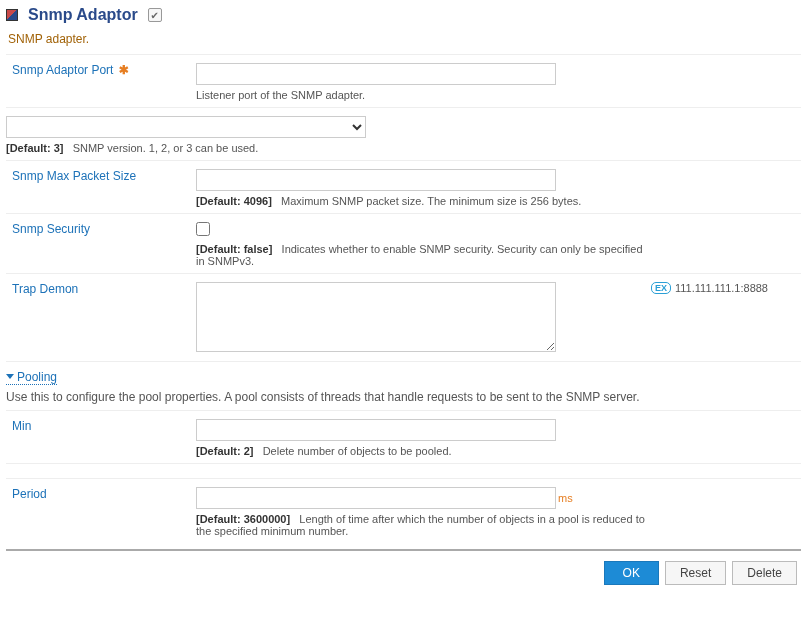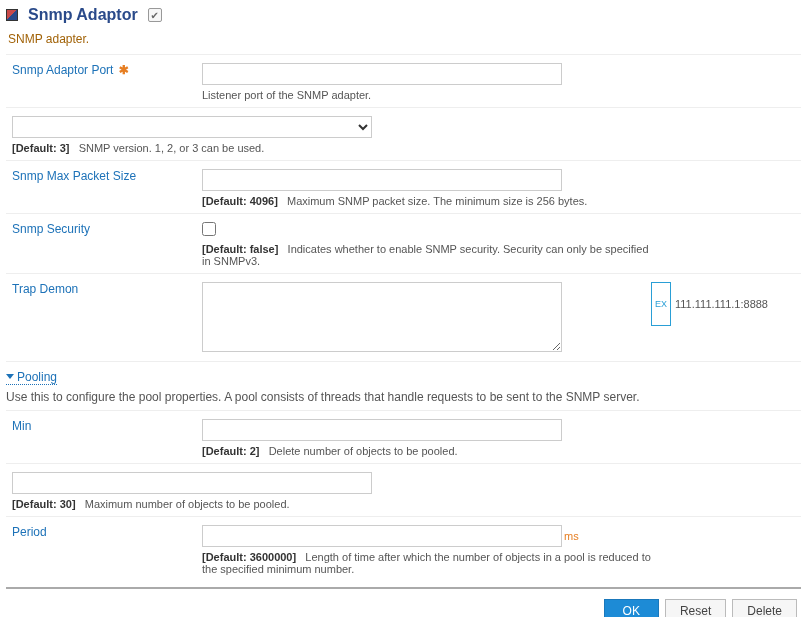--- a/index.html
+++ b/index.html
@@ -44,31 +44,31 @@
     padding: 0 6px;
     color: #1d72b8;
     font-size: 12px;
   }
   .label-col .sunburst {
     color: #e67e22;
     font-weight: bold;
     display: inline-block;
     margin-left: 2px;
   }
-  .field-col { flex: 1; margin-left: 6px; }
+  .field-col { flex: 1; }
   .right-col { width: 150px; text-align: left; font-size: 11px; }
   .ex-badge {
     display: inline-block;
     background: #fff;
     color: #2a9fd6;
     border: 1px solid #2a9fd6;
     font-size: 9px;
-    font-weight: normal;
-    padding: 16px 3px;
-    border-radius: 0;
+    font-weight: bold;
+    padding: 0 3px;
+    border-radius: 5px;
     margin-right: 4px;
     vertical-align: 1px;
   }
   input[type=text].fld, select.fld, textarea.fld {
     width: 360px;
     border: 1px solid #ccc;
     padding: 3px 4px;
     font-size: 12px;
     font-family: inherit;
     background: #fff;
@@ -208,27 +208,20 @@
     <input type="text" class="fld" value="" style="">
     <div class="help">
       <span class="b">[Default: 2]</span>&nbsp;&nbsp;
       <span>Delete number of objects to be pooled.</span>
     </div>
   </div>
   <div class="right-col"></div>
 </div>
 
 <div class="row">
-  <div class="field-col">
-    <input type="text" class="fld" value="" style="">
-    <div class="help">
-      <span class="b">[Default: 30]</span>&nbsp;&nbsp;
-      <span>Maximum number of objects to be pooled.</span>
-    </div>
-  </div>
   <div class="right-col"></div>
 </div>
 
 <div class="row">
   <div class="label-col">Period</div>
   <div class="field-col">
     <input type="text" class="fld" value="" style=""><span class="unit-inline">ms</span>
     <div class="help">
       <span class="b">[Default: 3600000]</span>&nbsp;&nbsp;
       <span>Length of time after which the number of objects in a pool is reduced to the specified minimum number.</span>

